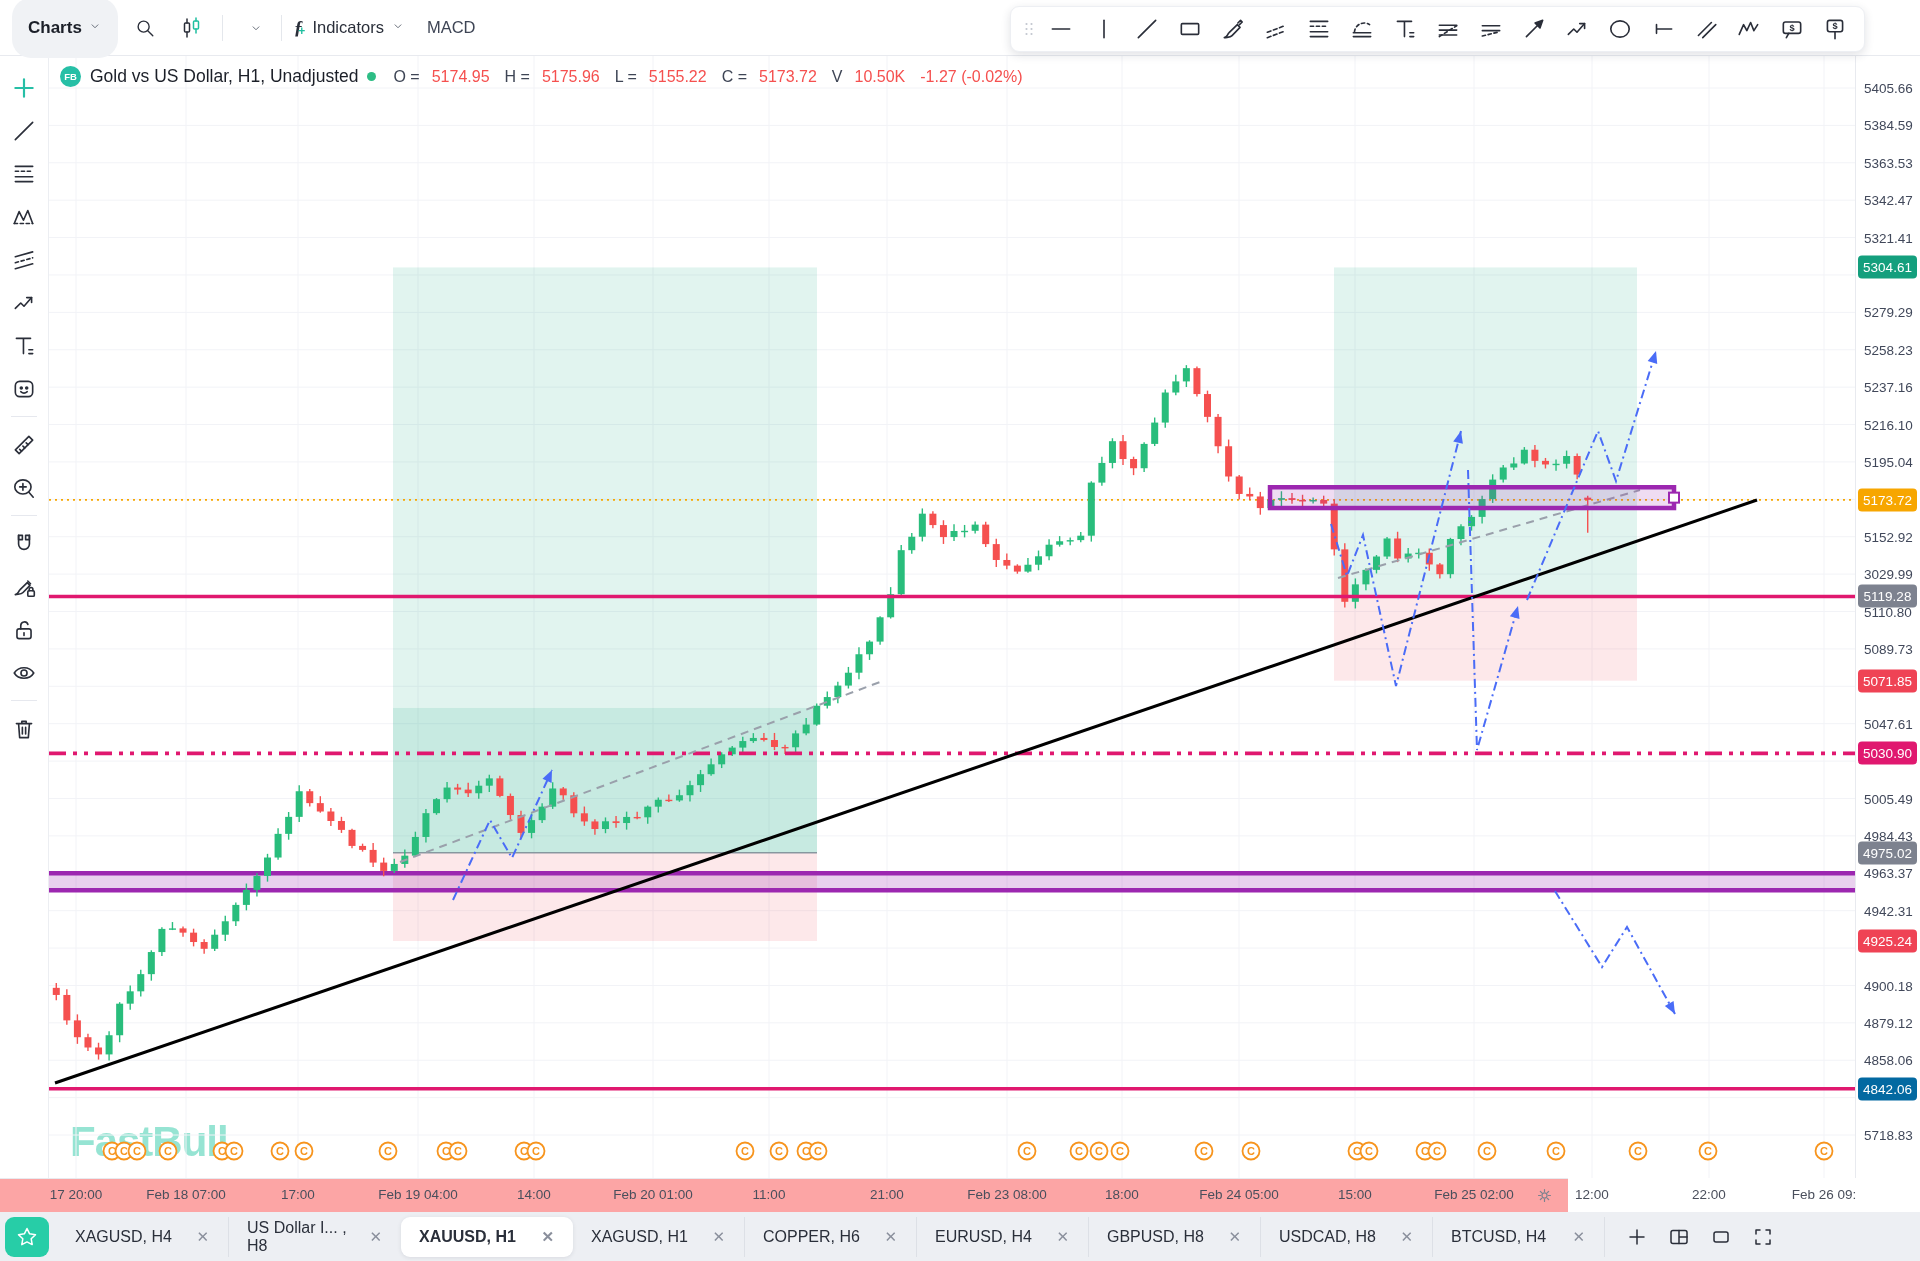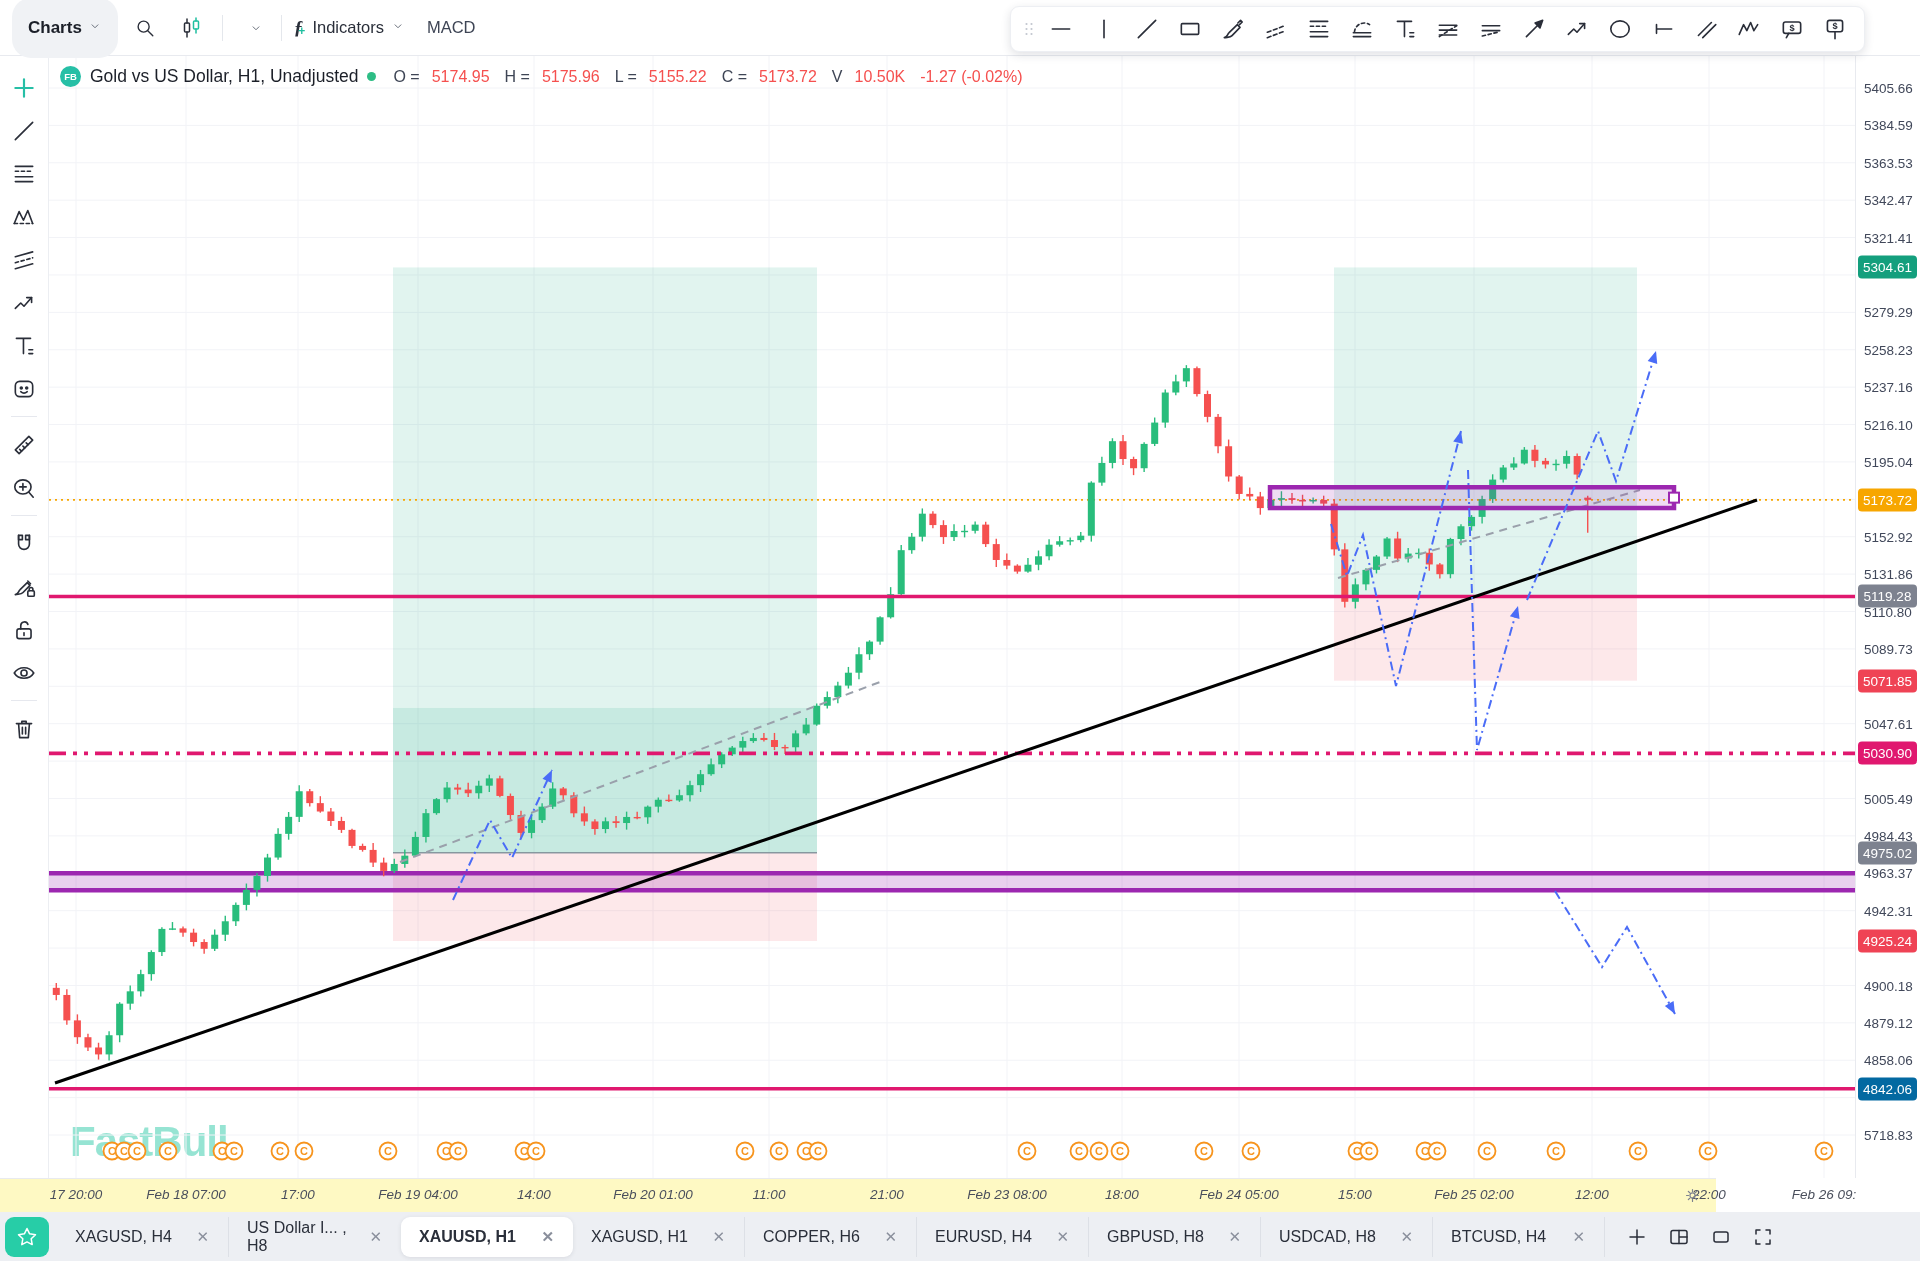--- a/index.html
+++ b/index.html
@@ -57,22 +57,22 @@
   .chg { color:#f5504f; }
 
   
   .price-axis { position:absolute; left:1855px; top:56px; width:65px; height:1122px; background:#fff;
     border-left:1px solid #e8eaef; z-index:3; }
   .p-tick { position:absolute; left:8px; font-size:13.5px; color:#41485a; transform:translateY(-50%); }
   .p-badge { position:absolute; left:2px; right:3px; height:23px; border-radius:4px; color:#fff;
     font-size:13.5px; display:flex; align-items:center; justify-content:center; transform:translateY(-50%); }
 
   
-  .time-axis { position:absolute; left:0; top:1178px; width:1716px; height:34px; background:#fef9c3;
-    border-top:1px solid #e8eaef; z-index:3;font-style:italic; }
+  .time-axis { position:absolute; left:0; top:1178px; width:1568px; height:34px; background:#fca5a5;
+    border-top:1px solid #e8eaef; z-index:3; }
   .t-tick { position:absolute; top:8px; width:110px; margin-left:-55px; text-align:center;
     font-size:13.5px; color:#4a4f5c; }
   .axis-gear { position:absolute; right:14px; top:7px; cursor:pointer; }
 
   
   .tabbar { position:absolute; left:0; top:1212px; width:1920px; height:49px; background:#edeff3;
     display:flex; align-items:center; padding:0 5px; z-index:5; }
   .star-btn { width:44px; height:40px; border-radius:9px; background:#27cda7; display:flex;
     align-items:center; justify-content:center; cursor:pointer; margin-right:8px; }
   .tab { width:172px; height:40px; display:flex; align-items:center; justify-content:space-between;
@@ -1103,21 +1103,21 @@
       <div class="p-tick" style="top: 69.4112px;">5384.59</div>
       <div class="p-tick" style="top: 106.805px;">5363.53</div>
       <div class="p-tick" style="top: 144.198px;">5342.47</div>
       <div class="p-tick" style="top: 181.592px;">5321.41</div>
       <div class="p-tick" style="top: 256.379px;">5279.29</div>
       <div class="p-tick" style="top: 293.772px;">5258.23</div>
       <div class="p-tick" style="top: 331.183px;">5237.16</div>
       <div class="p-tick" style="top: 368.577px;">5216.10</div>
       <div class="p-tick" style="top: 405.97px;">5195.04</div>
       <div class="p-tick" style="top: 480.757px;">5152.92</div>
-      <div class="p-tick" style="top: 518.151px;">5131.86</div>
+      <div class="p-tick" style="top: 518.151px;">3029.99</div>
       <div class="p-tick" style="top: 555.544px;">5110.80</div>
       <div class="p-tick" style="top: 592.955px;">5089.73</div>
       <div class="p-tick" style="top: 667.742px;">5047.61</div>
       <div class="p-tick" style="top: 742.529px;">5005.49</div>
       <div class="p-tick" style="top: 779.923px;">4984.43</div>
       <div class="p-tick" style="top: 817.316px;">4963.37</div>
       <div class="p-tick" style="top: 854.71px;">4942.31</div>
       <div class="p-tick" style="top: 929.514px;">4900.18</div>
       <div class="p-tick" style="top: 966.908px;">4879.12</div>
       <div class="p-tick" style="top: 1004.3px;">4858.06</div>

